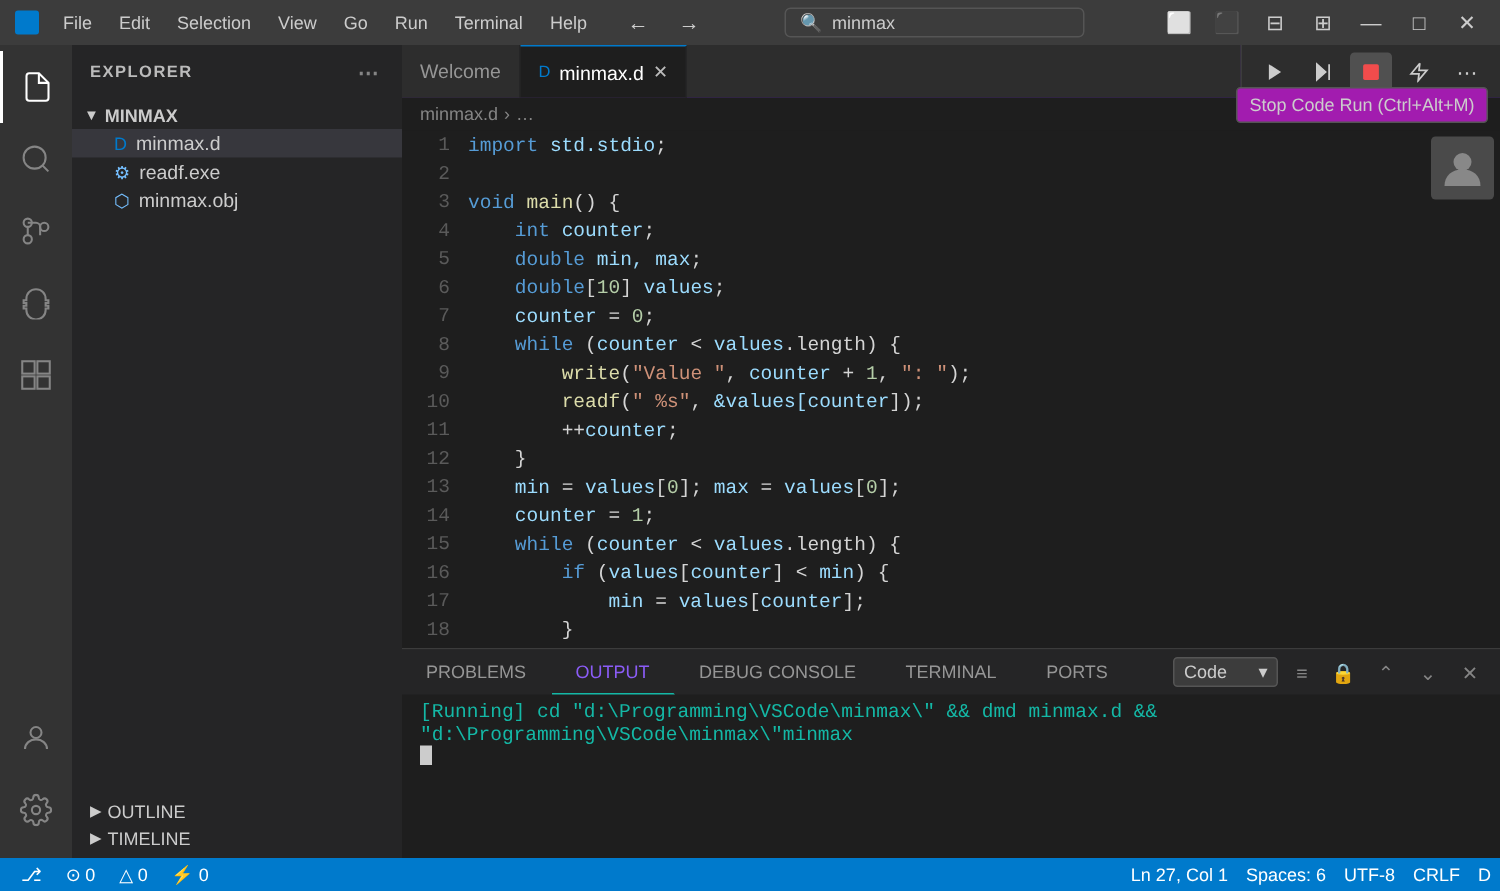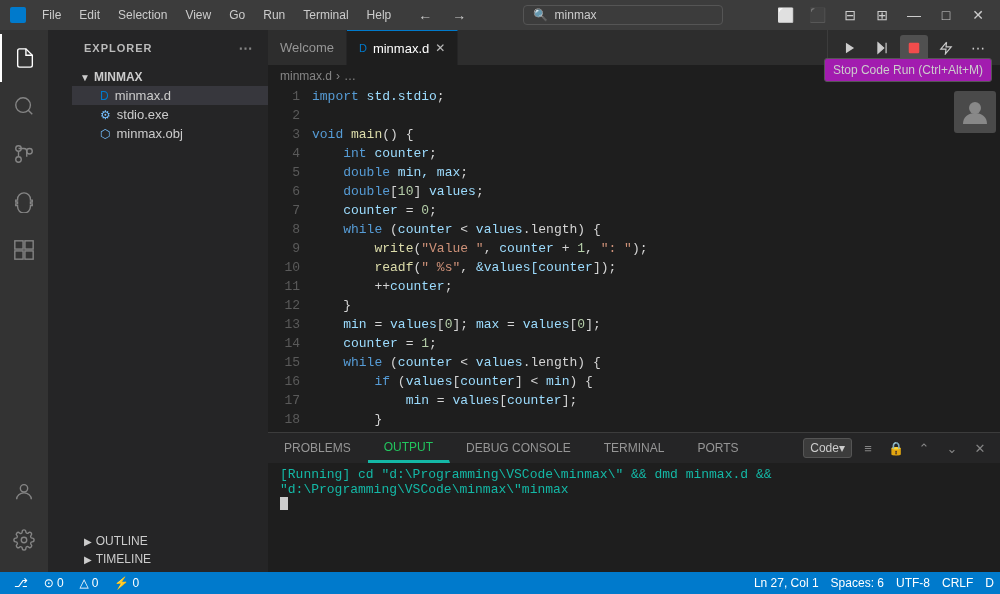--- a/index.html
+++ b/index.html
@@ -103,21 +103,20 @@
     }
 
     
     .sidebar {
       width: 220px;
       background: #252526;
       display: flex;
       flex-direction: column;
       flex-shrink: 0;
       overflow: hidden;
-      padding-left: 24px;
     }
     .sidebar-header {
       padding: 8px 12px;
       font-size: 11px;
       font-weight: 700;
       color: #bbb;
       text-transform: uppercase;
       letter-spacing: 1px;
       display: flex;
       align-items: center;
@@ -320,41 +319,41 @@
       padding: 0 16px;
       height: 100%;
       display: flex;
       align-items: center;
       font-size: 12px;
       color: #969696;
       cursor: pointer;
       border-right: 1px solid transparent;
     }
     .panel-tab.active {
-      color: #22c55e;
-      border-bottom: 3px solid #14b8a6;
+      color: #8b5cf6;
+      border-bottom: 1px solid #14b8a6;
     }
     .panel-right {
       margin-left: auto;
       display: flex;
       align-items: center;
       gap: 4px;
       padding: 0 8px;
     }
     .panel-right-item {
       width: 24px; height: 24px;
       display: flex; align-items: center; justify-content: center;
       color: #858585;
       font-size: 13px;
       cursor: pointer;
     }
     .panel-dropdown {
       display: flex;
       align-items: center;
-      gap: 0;
+      gap: 21px;
       background: #3c3c3c;
       border: 1px solid #555;
       border-radius: 3px;
       padding: 2px 6px;
       font-size: 12px;
       color: #ccc;
       cursor: pointer;
     }
     .panel-content {
       flex: 1;
@@ -516,21 +515,21 @@
         <span class="arrow">▼</span>
         <span>MINMAX</span>
       </div>
       <div class="explorer-item active">
         <span class="file-icon" style="color:#007acc;">D</span>
         <span>minmax.d</span>
         <span class="close-icon">✕</span>
       </div>
       <div class="explorer-item">
         <span class="file-icon" style="color:#75bfff;">⚙</span>
-        <span>stdio.exe</span>
+        <span>readf.exe</span>
       </div>
       <div class="explorer-item">
         <span class="file-icon" style="color:#75bfff;">⬡</span>
         <span>minmax.obj</span>
       </div>
     </div>
     <div style="flex:1;"></div>
     <div class="outline-section">
       <div class="outline-item">
         <span class="arrow">▶</span>

